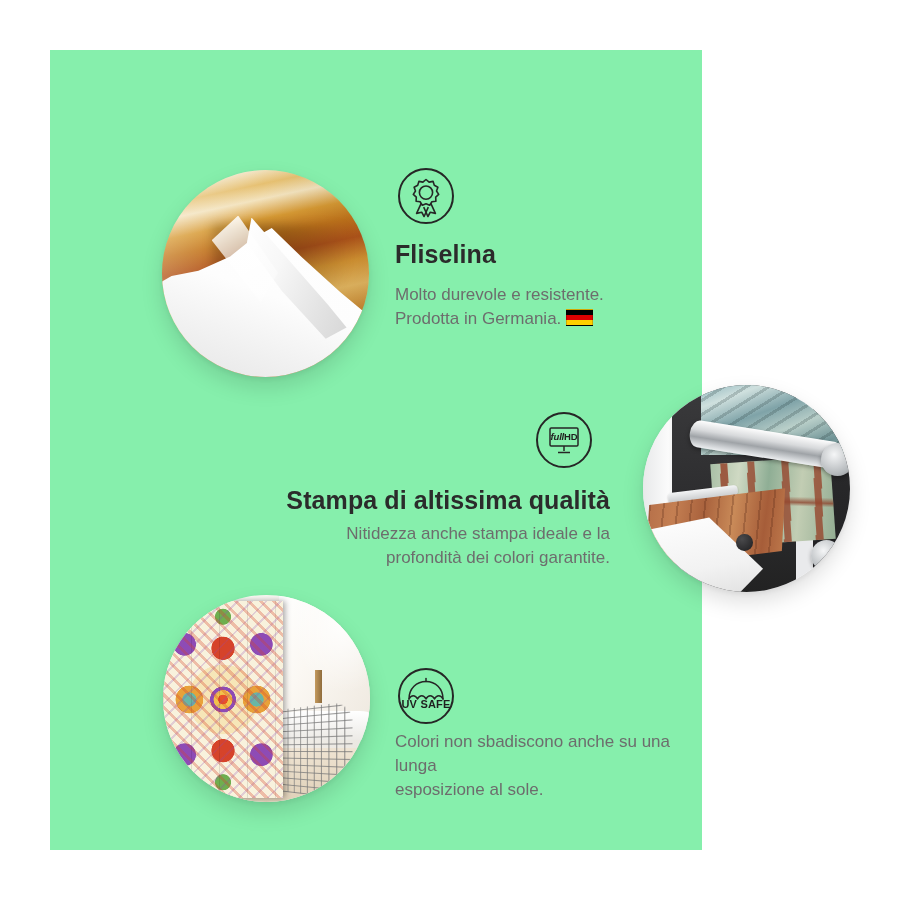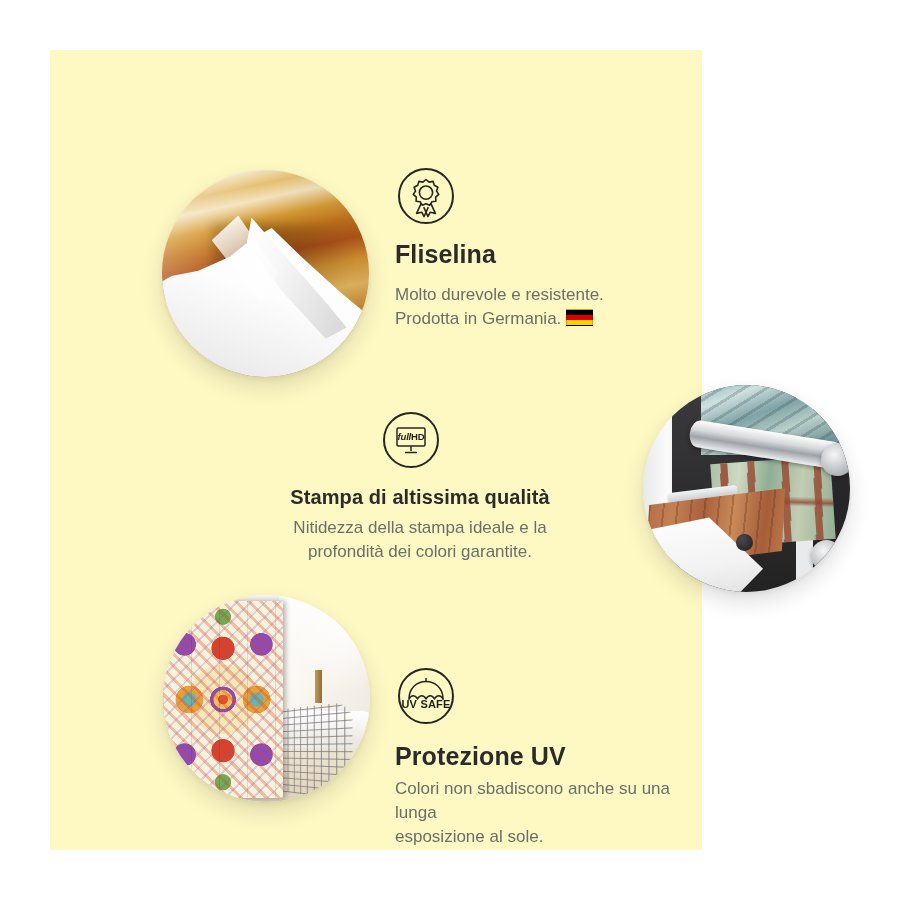--- a/index.html
+++ b/index.html
@@ -19,21 +19,21 @@
     background: #ffffff;
   }
 
   
   #canvas {
     position: absolute;
     left: 50px;
     top: 50px;
     width: 652px;
     height: 800px;
-    background: #fef9c3;
+    background: #86efac;
   }
 
   
   .photo-circle {
     position: absolute;
     border-radius: 50%;
     overflow: hidden;
     box-shadow: 0 10px 22px rgba(0,0,0,0.13), 0 2px 5px rgba(0,0,0,0.06);
   }
   .photo-inner {
@@ -276,23 +276,23 @@
     margin-left: 5px;
     border: 1px solid rgba(0,0,0,.18);
     box-sizing: border-box;
     background: linear-gradient(180deg,
         #000000 0 33.3%,
         #dd0000 33.3% 66.6%,
         #ffce00 66.6% 100%);
   }
 
   
-  #feature-print { left: 180px; top: 362px; width: 380px; text-align: center; }
+  #feature-print { left: 180px; top: 362px; width: 380px; text-align: right; }
   #feature-print .icon-badge { display: inline-block; margin-right: 18px; }
-  #feature-print .f-title { margin-top: 14px; font-size: 20px; }
+  #feature-print .f-title { margin-top: 14px; font-size: 25px; }
   #feature-print .f-desc { margin-top: 7px; }
 
   
   #feature-uv { left: 345px; top: 618px; }
   #feature-uv .icon-badge { margin-left: 3px; }
   #feature-uv .f-title { margin-top: 18px; }
   #feature-uv .f-desc { margin-top: 6px; }
 
   .fullhd-label {
     position: absolute;
@@ -373,21 +373,21 @@
         <svg width="52" height="52" viewBox="0 0 52 52" fill="none" stroke="#262626" stroke-width="1.5" stroke-linejoin="round">
           <rect x="12" y="14" width="28" height="18" rx="1.2"></rect>
           <path d="M26 32 v5"></path>
           <path d="M20 38.5 h12"></path>
         </svg>
         <span class="fullhd-label"><span class="it">full</span><span class="hd">HD</span></span>
       </div>
 
       <p class="f-title">Stampa di altissima qualità</p>
 
-      <p class="f-desc">Nitidezza della stampa ideale e la
+      <p class="f-desc">Nitidezza anche stampa ideale e la
 profondità dei colori garantite.</p>
     </div>
 
     <div class="photo-circle" id="circle-room">
       <div class="photo-inner room-bg">
         <div class="room-window"></div>
         <div class="room-light"></div>
         <div class="room-candle"></div>
         <div class="room-table"></div>
         <div class="room-floor"></div>
@@ -400,20 +400,19 @@
 
       <div class="icon-badge">
         <svg width="52" height="52" viewBox="0 0 52 52" fill="none" stroke="#262626" stroke-width="1.5" stroke-linecap="round" stroke-linejoin="round">
           <path d="M9 29 C9 18.5 16.6 11.5 26 11.5 C35.4 11.5 43 18.5 43 29"></path>
           <path d="M9 29 c2.2 -4.4 6.3 -4.4 8.5 0 c2.2 -4.4 6.3 -4.4 8.5 0 c2.2 -4.4 6.3 -4.4 8.5 0 c2.2 -4.4 6.3 -4.4 8.5 0"></path>
           <path d="M26 11.5 v-3"></path>
         </svg>
         <span class="uvsafe-label">UV SAFE</span>
       </div>
 
-      <p class="f-title">Protezione UV</p>
 
       <p class="f-desc">Colori non sbadiscono anche su una lunga
 esposizione al sole.</p>
     </div>
 
   </div>
 </div>
 
 </body></html>

